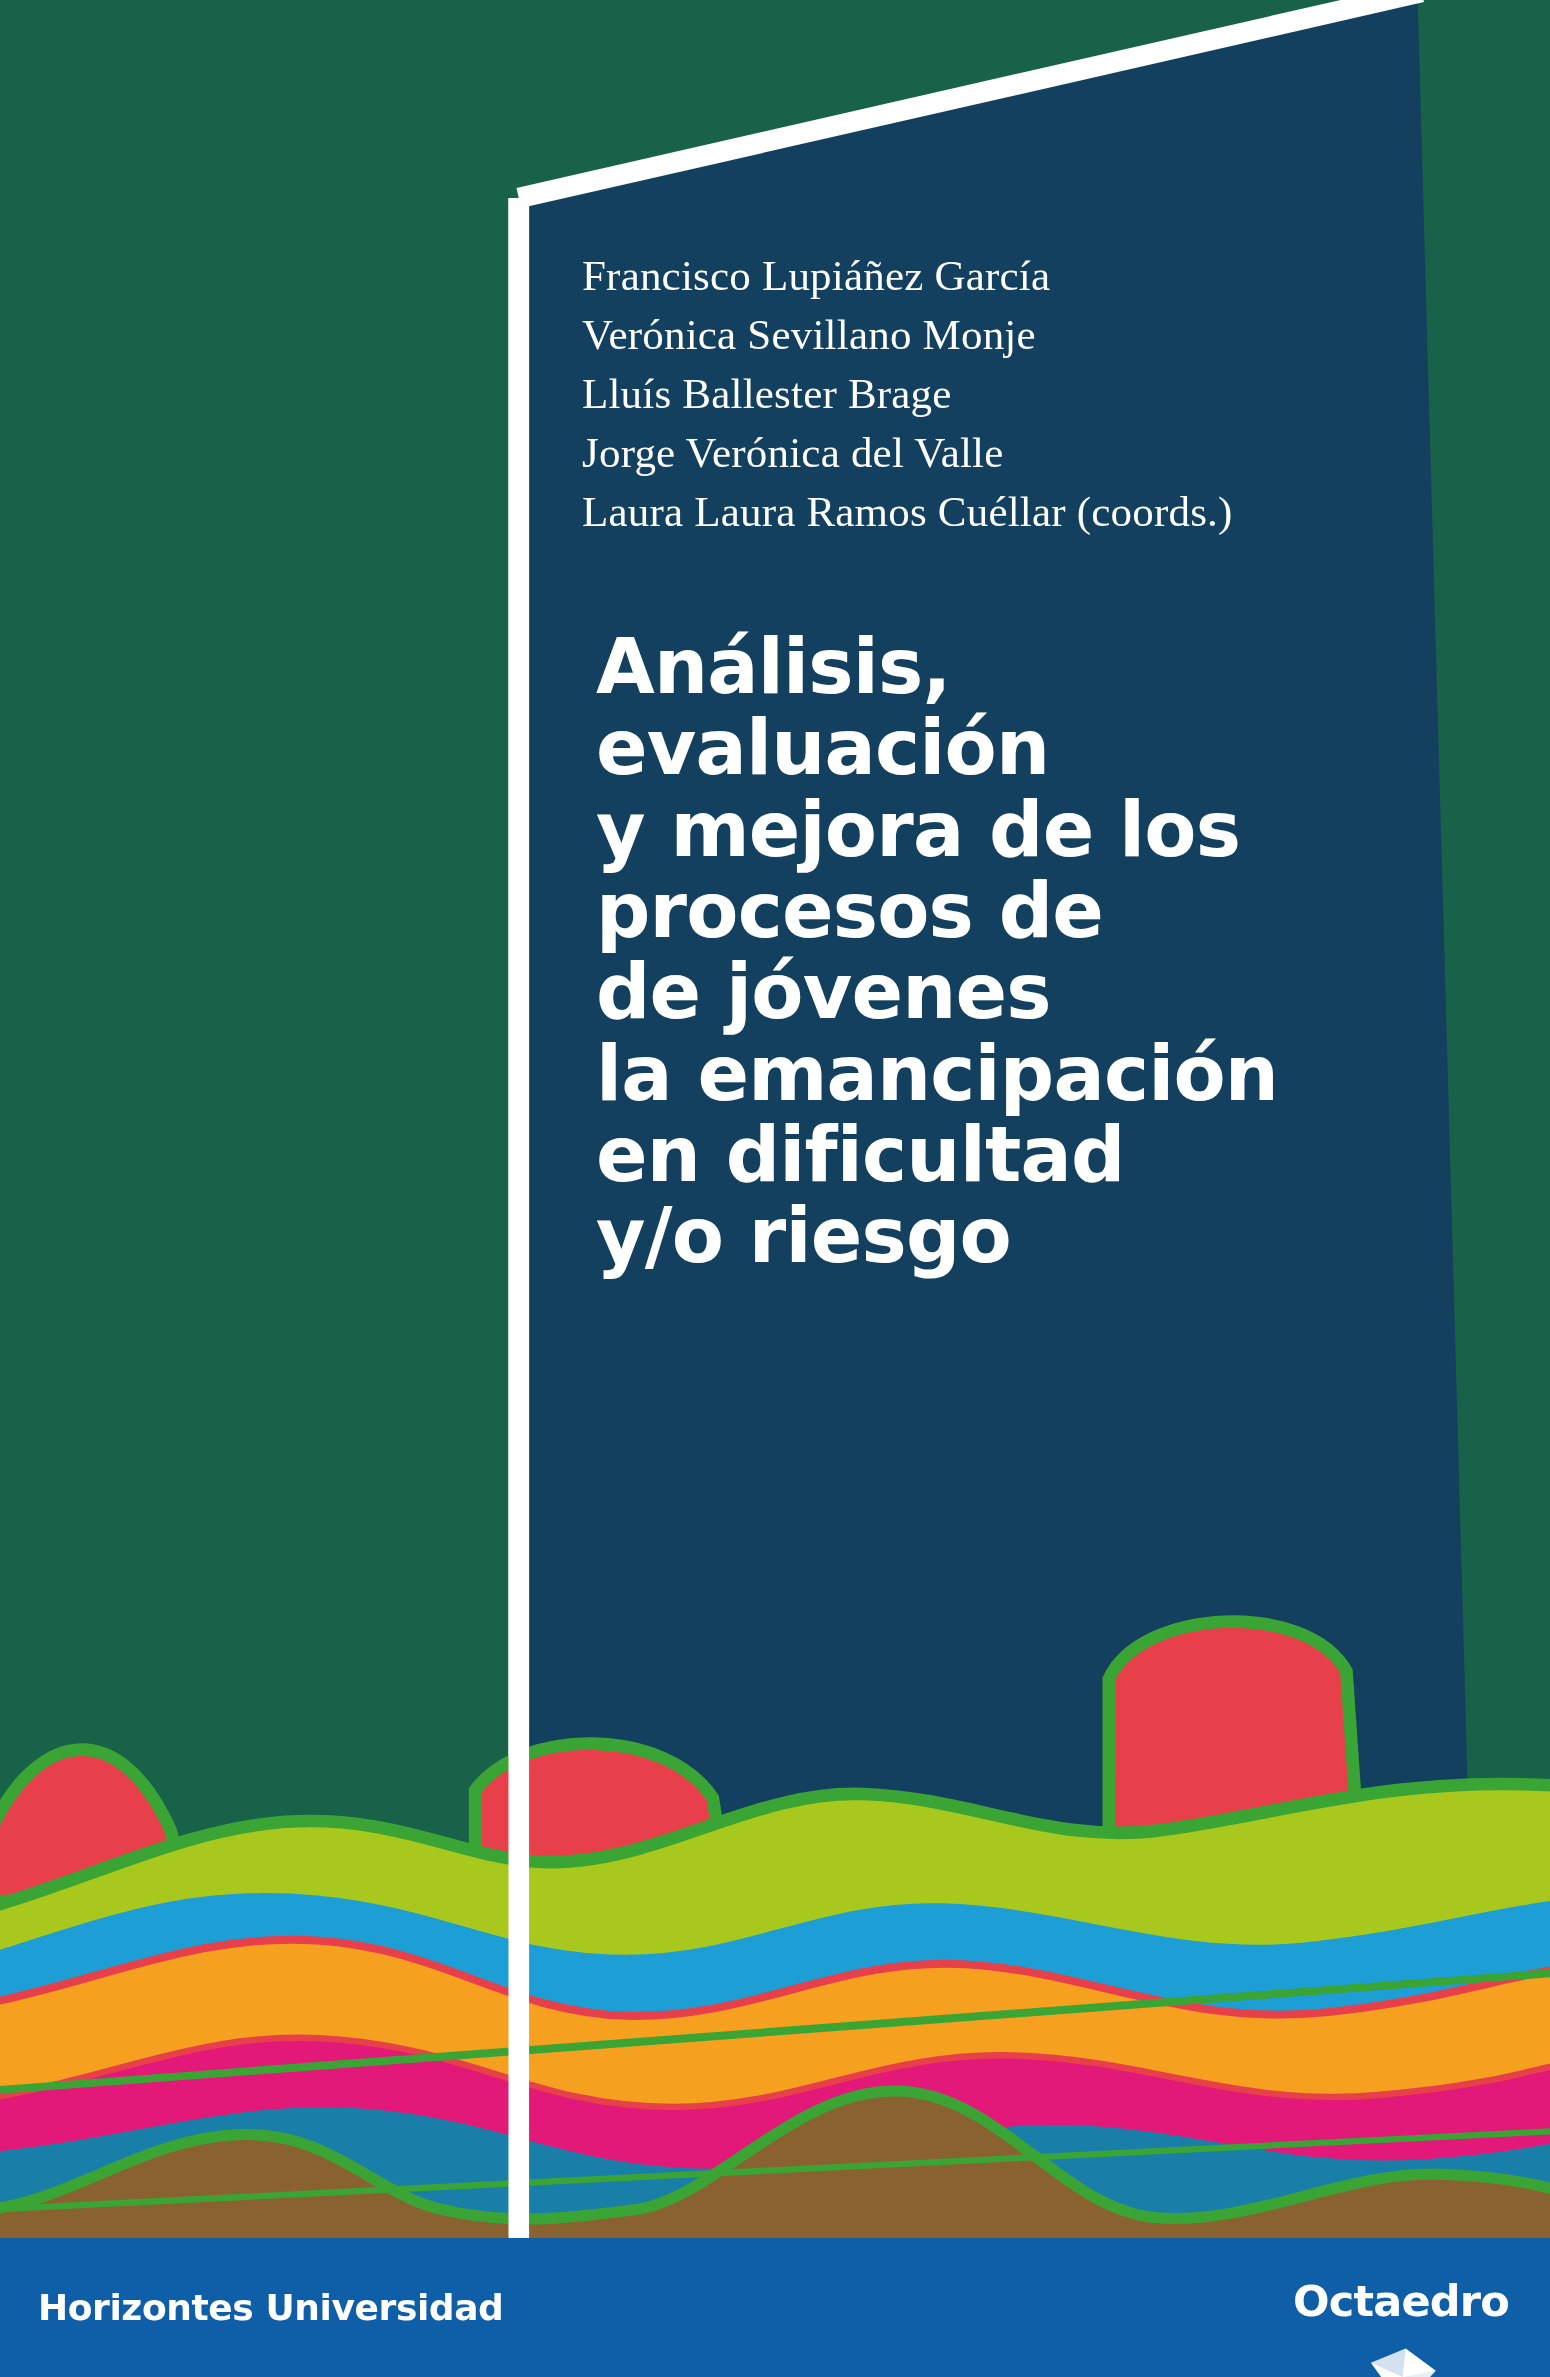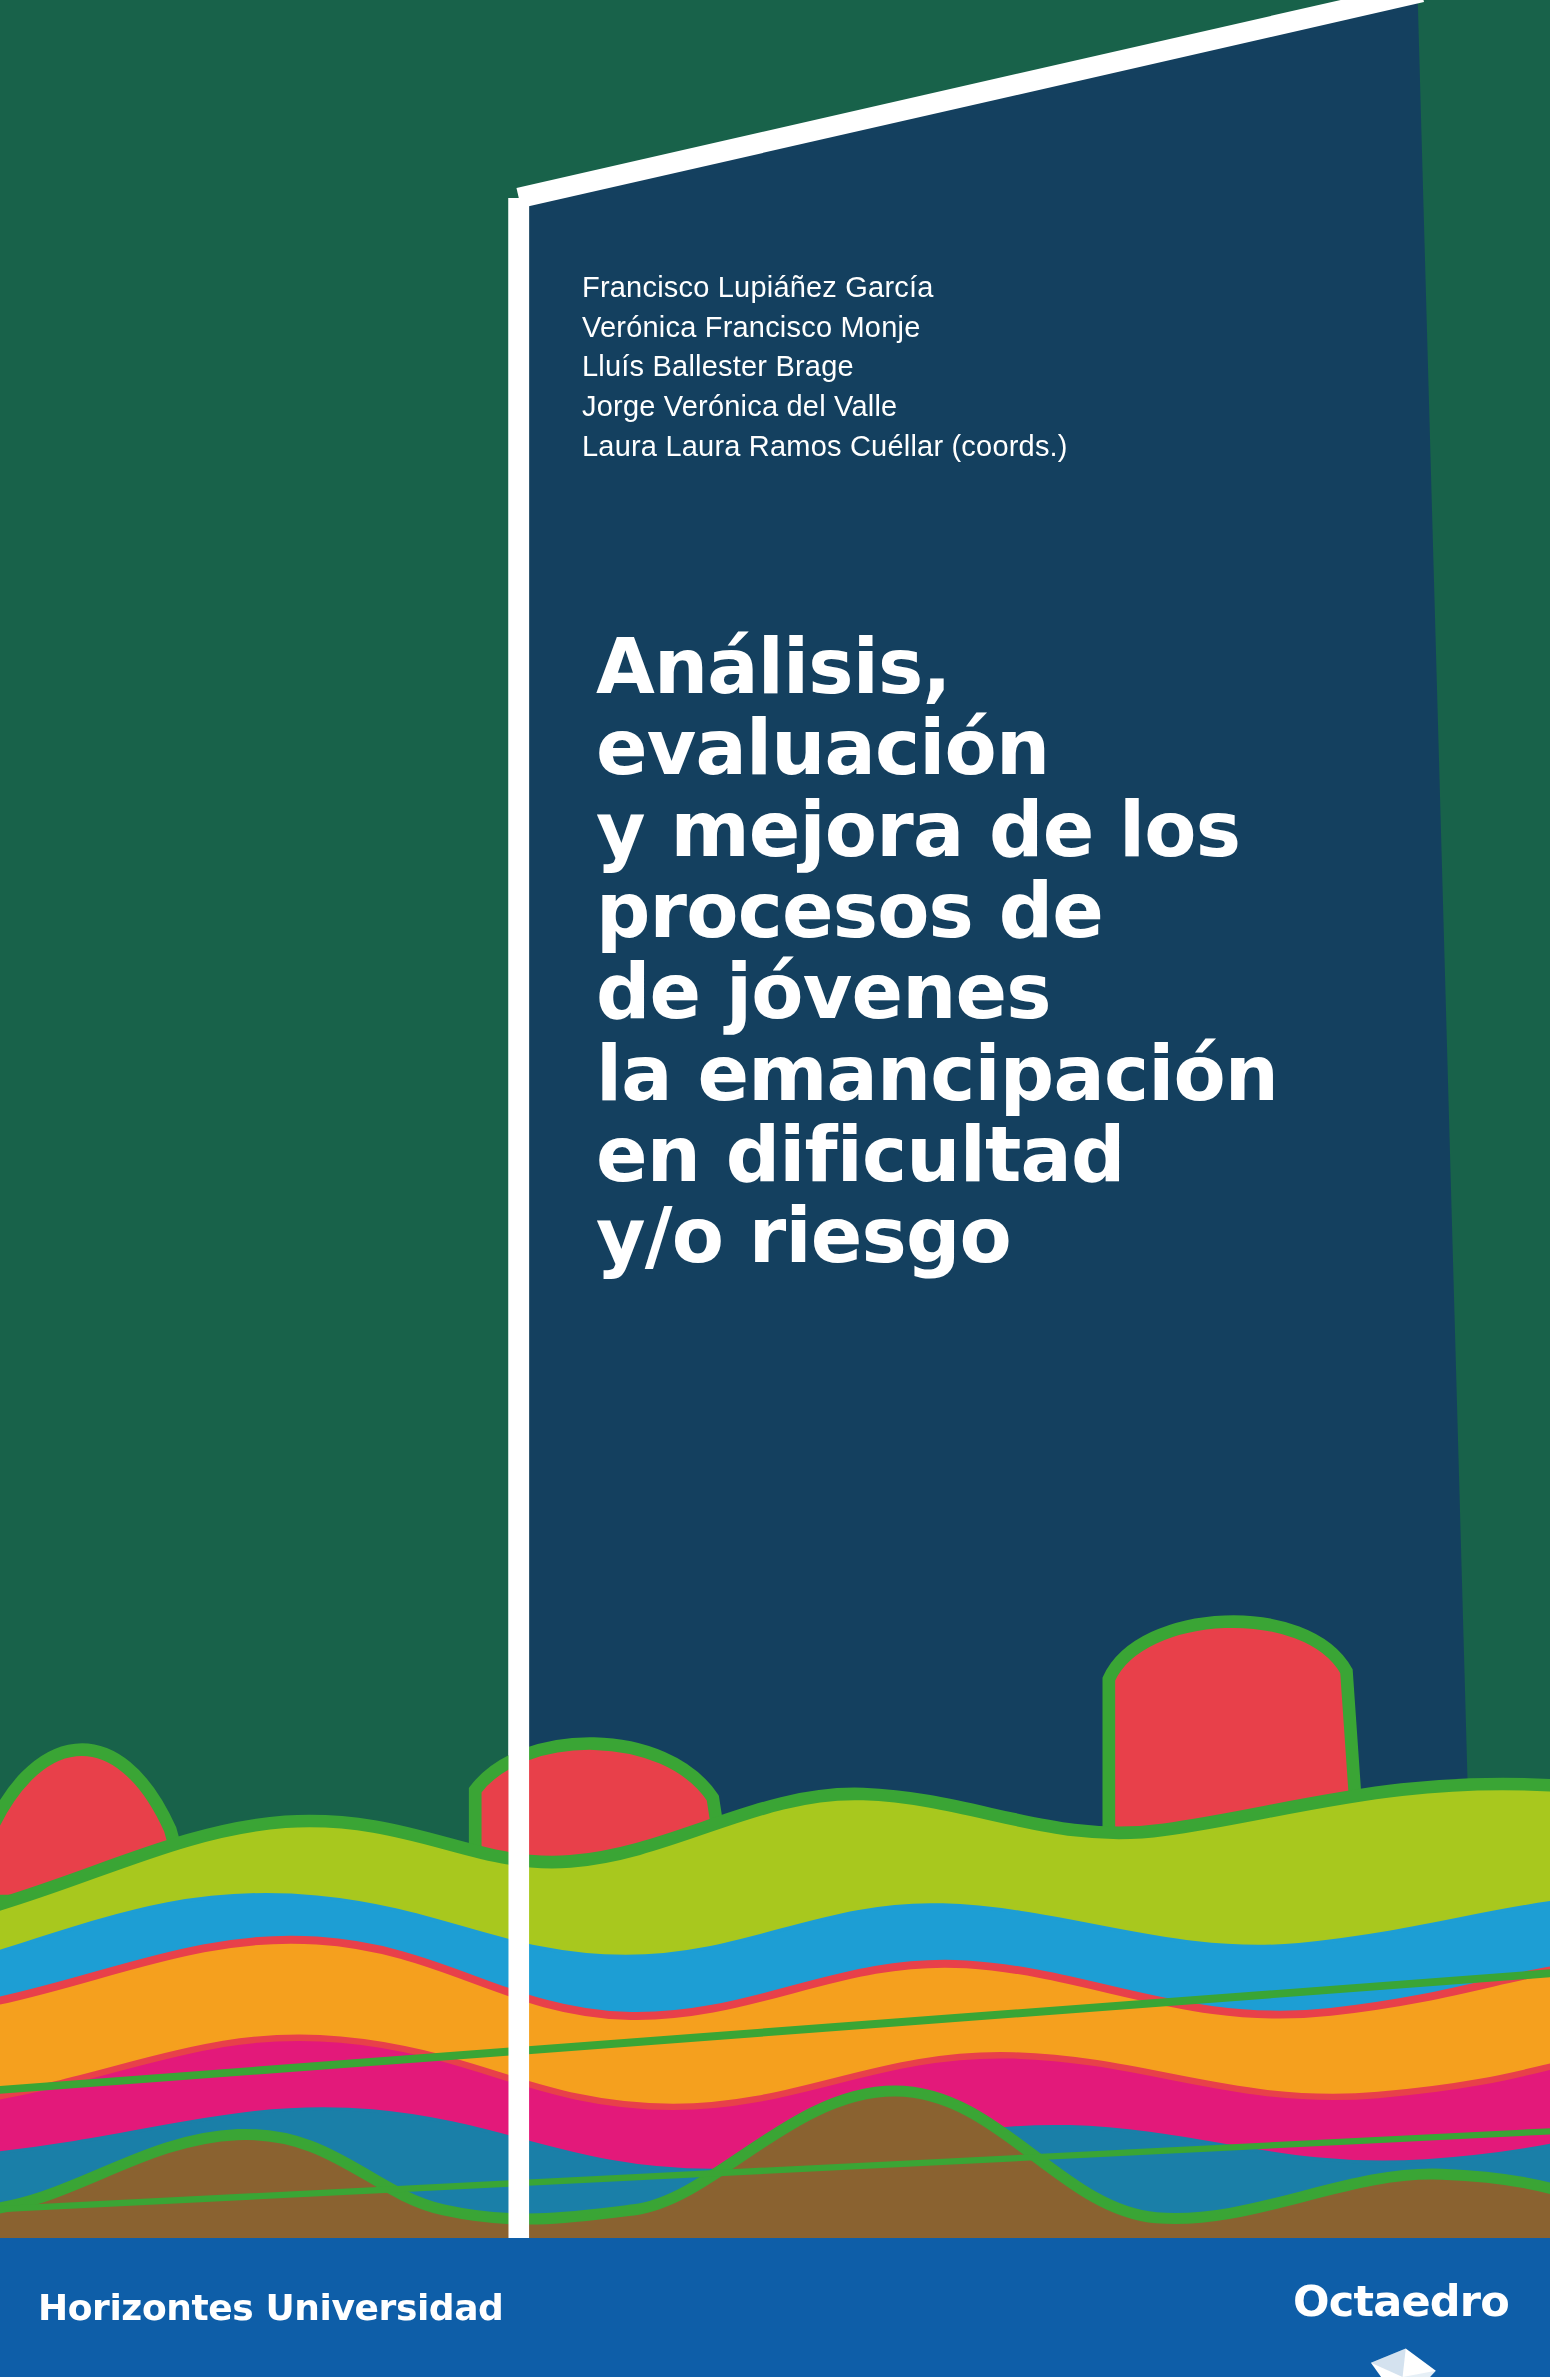--- a/index.html
+++ b/index.html
@@ -19,25 +19,25 @@
   .art {
     position: absolute;
     inset: 0;
     width: 100%;
     height: 100%;
   }
   
   .authors {
     position: absolute;
     left: 582px;
-    top: 268px;
+    top: 247px;
     width: 887px;
-    font-family: Liberation Sans, sans-serif;
-    color: #ffffff;
-    font-size: 29px;
+    font-family: Liberation Serif, serif;
+    color: #ffffff;
+    font-size: 43px;
     line-height: 1.37;
     letter-spacing: 0.2px;
   }
   .authors div {
     white-space: nowrap;
   }
   .title {
     position: absolute;
     left: 569px;
     top: 626px;
@@ -181,21 +181,21 @@
 
       <path d="M -20 2640 L 1975 2490" stroke="#3aa535" stroke-width="10" fill="none"></path>
       <path d="M -20 2790 L 1975 2690" stroke="#3aa535" stroke-width="8" fill="none"></path>
     </g>
 
     <path d="M 655 250 L 655 2862" stroke="#ffffff" stroke-width="26" fill="none"></path>
   </svg>
 
   <div class="authors">
     <div>Francisco Lupiáñez García</div>
-    <div>Verónica Francisco Monje</div>
+    <div>Verónica Sevillano Monje</div>
     <div>Lluís Ballester Brage</div>
     <div>Jorge Verónica del Valle</div>
     <div>Laura Laura Ramos Cuéllar (coords.)</div>
   </div>
 
   <div class="title">
     <span>Análisis,</span>
     <span>evaluación</span>
     <span>y mejora de los</span>
     <span>procesos de</span>

